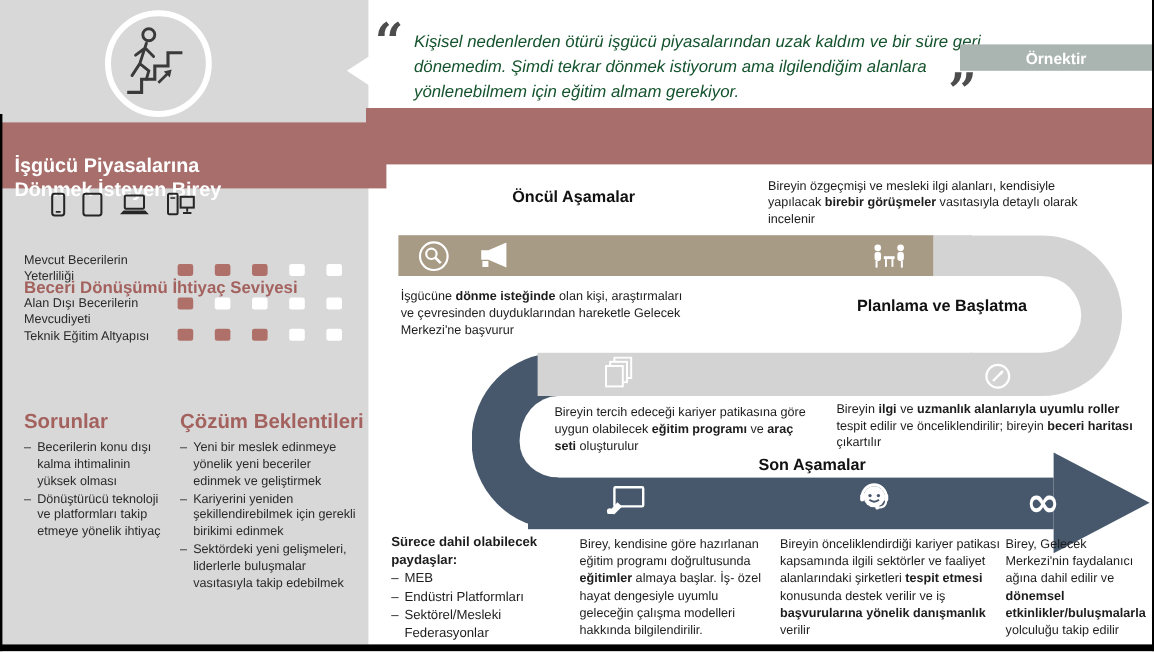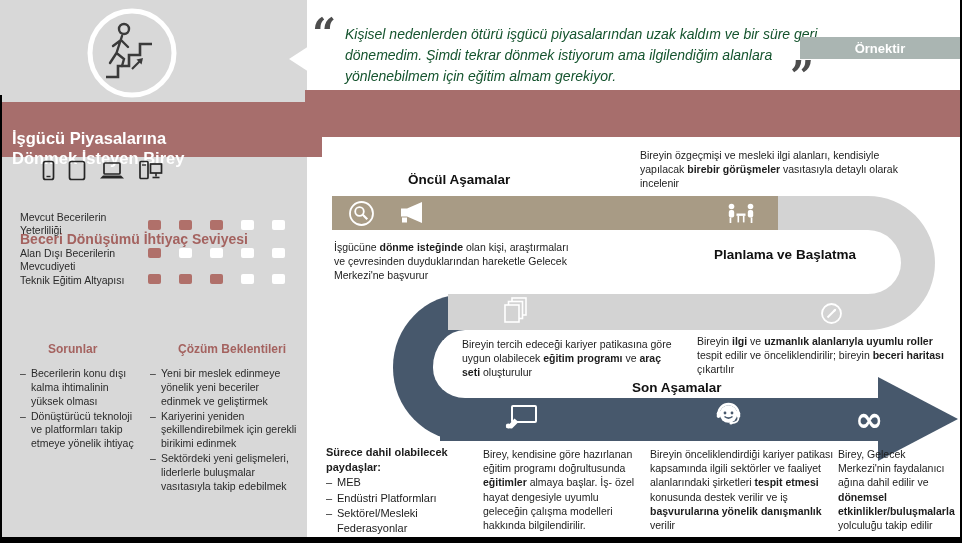--- a/index.html
+++ b/index.html
@@ -14,21 +14,21 @@
   .persona-circle{position:absolute;left:85px;top:6px;width:94px;height:94px;}
   .banner{position:absolute;left:0;top:102px;width:322px;height:55px;background:#a76e6c;
           color:#fff;font-weight:bold;font-size:16.5px;line-height:1.2;padding:7px 0 0 12px;
           box-sizing:border-box;white-space:pre-line;}
   .devices{position:absolute;left:42px;top:160px;display:flex;align-items:flex-end;gap:13px;}
   .skills-heading{position:absolute;left:20px;top:191px;width:280px;font-weight:bold;font-size:14px;color:#a4625f;margin-top:40px;}
   .skill-label{position:absolute;font-size:10.5px;line-height:1.25;color:#2a2a2a;width:126px;}
   .skill-squares{position:absolute;display:flex;gap:18px;}
   .sq{width:13px;height:10px;border-radius:2px;background:#ffffff;}
   .sq-filled{background:#b0706a;}
-  .side-heading{position:absolute;font-weight:bold;font-size:12px;color:#a4625f;margin-left:28px;}
+  .side-heading{position:absolute;font-weight:bold;font-size:17px;color:#a4625f;}
   .side-list{position:absolute;font-size:10.5px;line-height:1.32;color:#2a2a2a;}
   .li{display:flex;margin-bottom:1px;}
   .li .dash{width:11px;flex:none;}
   
   .quote-mark{position:absolute;font-family:"DejaVu Serif", serif;font-weight:bold;font-size:42px;color:#4d4d4d;line-height:1;}
   .quote-text{position:absolute;left:345px;top:24px;width:485px;font-style:italic;font-size:14px;line-height:1.5;color:#14532d;}
   .bubble-tail{position:absolute;left:289px;top:46px;width:0;height:0;
                border-top:13px solid transparent;border-bottom:13px solid transparent;border-right:20px solid #ffffff;}
   .badge{position:absolute;left:800px;top:37px;width:160px;height:22px;background:#aab5b2;color:#fff;
          font-weight:bold;font-size:13px;display:flex;align-items:center;justify-content:center;}
@@ -162,21 +162,21 @@
     </div>
 
   <div class="bubble-tail"></div>
   <span class="quote-mark" style="left:312px;top:14px">“</span>
   <div class="quote-text">Kişisel nedenlerden ötürü işgücü piyasalarından uzak kaldım ve bir süre geri dönemedim. Şimdi tekrar dönmek istiyorum ama ilgilendiğim alanlara yönlenebilmem için eğitim almam gerekiyor.</div>
   <span class="quote-mark" style="left:790px;top:56px">”</span>
   <div class="badge">Örnektir</div>
 
   <div class="red-band"></div>
 
-  <div class="stage-label" style="left:408px;top:172px;width:140px;">Öncül Aşamalar</div>
+  <div class="stage-label" style="left:408px;top:156px;width:140px;text-align:center">Öncül Aşamalar</div>
 
   <div class="uturn"></div>
   <div class="cturn"></div>
 
   <div class="band band-tan" style="left:332px;top:196px;width:446px;height:34px"></div>
   <div class="band band-gray" style="left:778px;top:196px;width:32px;height:34px"></div>
   <div class="band band-gray" style="left:448px;top:294px;width:362px;height:36px"></div>
   <div class="band band-blue" style="left:440px;top:398px;width:438px;height:43px"></div>
   <div class="arrow-head"></div>
 

